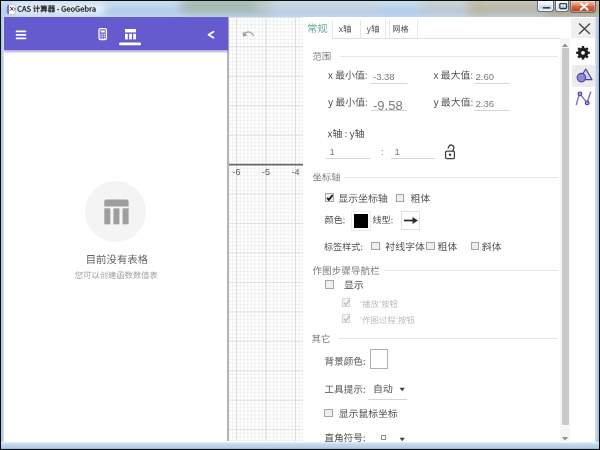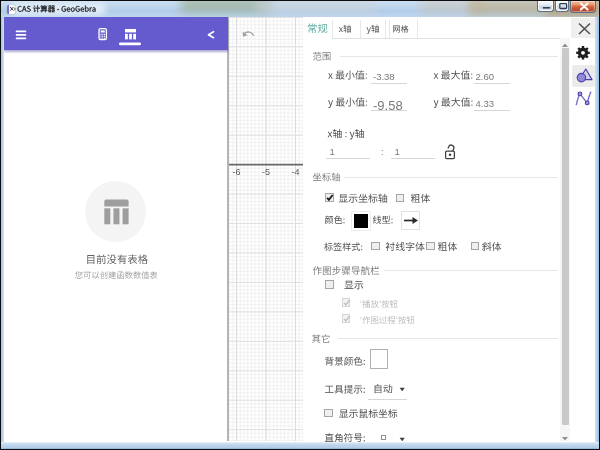--- a/index.html
+++ b/index.html
@@ -263,21 +263,21 @@
     <div style="position:absolute;left:371px;top:82.5px;width:36px;height:1px;background:#d6d6d6"></div>
     <div style="position:absolute;left:473.5px;top:82.5px;width:36.0px;height:1px;background:#d6d6d6"></div>
     <div style="position:absolute;left:371px;top:109.5px;width:36px;height:1px;background:#d6d6d6"></div>
     <div style="position:absolute;left:473.5px;top:109.5px;width:36.0px;height:1px;background:#d6d6d6"></div>
     <div style="position:absolute;left:326px;top:158px;width:44px;height:1px;background:#d6d6d6"></div>
     <div style="position:absolute;left:391px;top:158px;width:44px;height:1px;background:#d6d6d6"></div>
     <div style="position:absolute;left:368px;top:398.5px;width:39px;height:1px;background:#d6d6d6"></div>
     <div style="position:absolute;left:373px;top:70.5px;font-size:9.5px;color:#7a7a7a;font-family:'Liberation Sans',sans-serif">-3.38</div>
     <div style="position:absolute;left:475.5px;top:70.5px;font-size:9.5px;color:#7a7a7a;font-family:'Liberation Sans',sans-serif">2.60</div>
     <div style="position:absolute;left:373px;top:97.5px;font-size:13px;color:#7a7a7a;font-family:'Liberation Sans',sans-serif">-9.58</div>
-    <div style="position:absolute;left:475.5px;top:97.5px;font-size:9.5px;color:#7a7a7a;font-family:'Liberation Sans',sans-serif">4.33</div>
+    <div style="position:absolute;left:475.5px;top:97.5px;font-size:9.5px;color:#7a7a7a;font-family:'Liberation Sans',sans-serif">2.36</div>
     <div style="position:absolute;left:329.5px;top:145.5px;font-size:9.5px;color:#7a7a7a;font-family:'Liberation Sans',sans-serif">1</div>
     <div style="position:absolute;left:381px;top:145.5px;font-size:9.5px;color:#7a7a7a;font-family:'Liberation Sans',sans-serif">:</div>
     <div style="position:absolute;left:394.5px;top:145.5px;font-size:9.5px;color:#7a7a7a;font-family:'Liberation Sans',sans-serif">1</div>
     <svg width="20" height="24" style="position:absolute;left:442px;top:138px">
 <rect x="3.6" y="13.0" width="8.8" height="7.6" rx="1.1" fill="none" stroke="#3f3f3f" stroke-width="1.25"></rect>
 <circle cx="8" cy="16.8" r="1.25" fill="#3f3f3f"></circle>
 <path d="M5.2 12.6 L5.2 10.7 A2.7 2.7 0 0 1 10.6 10.7 L10.6 13.2" fill="none" stroke="#3f3f3f" stroke-width="1.25" transform="rotate(24 10.6 13.2)"></path>
 </svg>
     <div style="position:absolute;left:325px;top:193px;width:8.5px;height:8.5px;background:#efefef;border:1px solid #a9a9a9"></div>
     <svg width="11" height="10" style="position:absolute;left:325px;top:192.5px">

